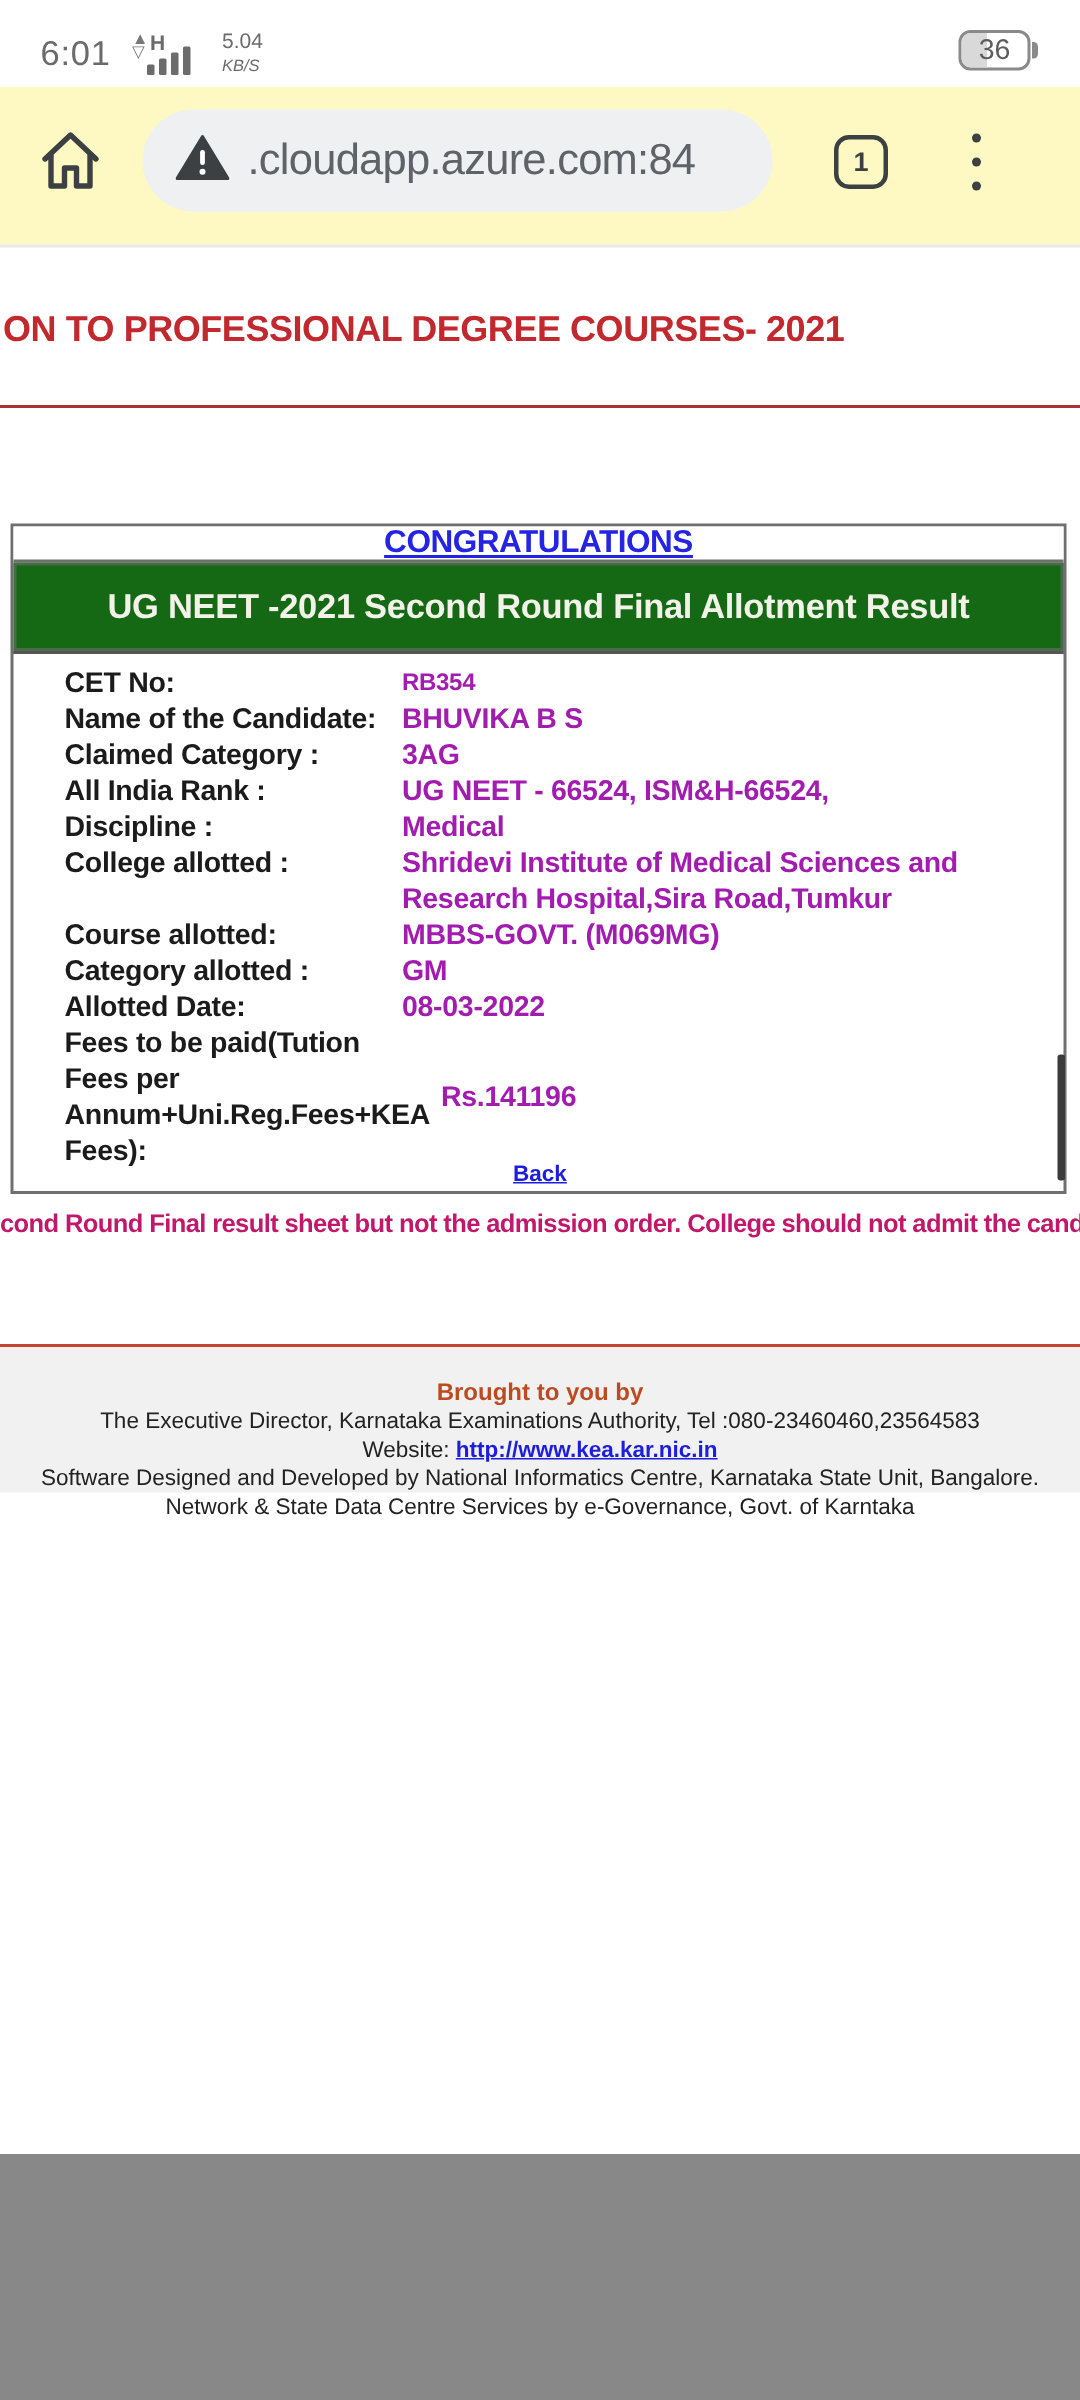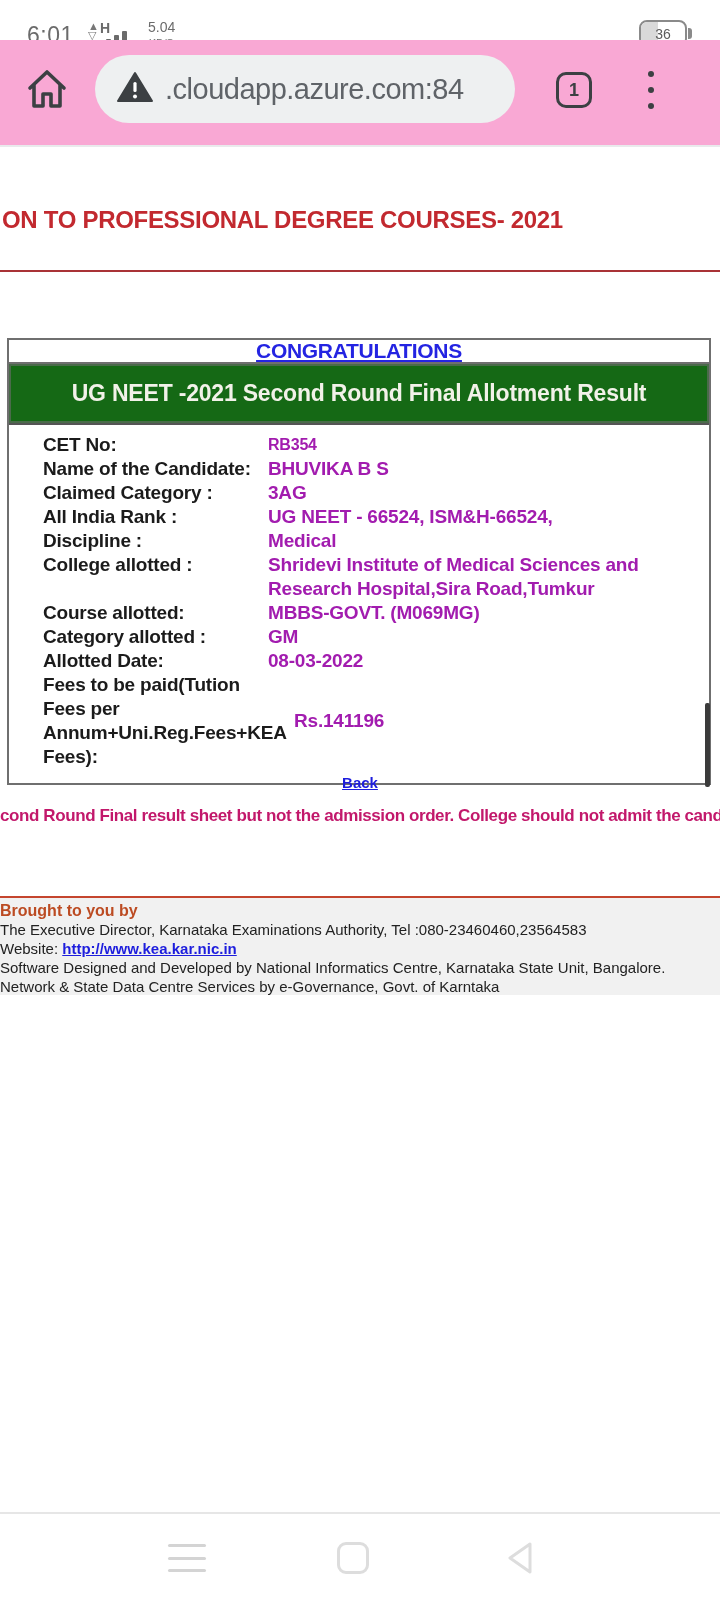--- a/index.html
+++ b/index.html
@@ -1,69 +1,69 @@
 <!DOCTYPE html>
 <html><head>
 <meta charset="utf-8">
 <style>
   * { margin:0; padding:0; box-sizing:border-box; }
   body { background:#888; font-family:"Liberation Sans", sans-serif; }
-  .frame { position:relative; width:720px; height:1600px; background:#ffffff; margin:0 auto; overflow:hidden; }
+  .frame { position:relative; width:720px; height:1436px; background:#ffffff; margin:0 auto; overflow:hidden; }
 
   
   .status-bar { position:absolute; top:0; left:0; width:720px; height:58px; background:#fff; }
   .time { position:absolute; left:27px; top:22px; font-size:23px; color:#6b6b6b; font-weight:500; letter-spacing:0.5px; }
   .signal-cluster { position:absolute; left:88px; top:22px; width:52px; height:28px; }
   .arrows { position:absolute; left:0; top:0; font-size:11px; color:#777; line-height:9px; }
   .net-type { position:absolute; left:12px; top:-2px; font-size:14px; font-weight:bold; color:#6b6b6b; }
   .bars { position:absolute; left:10px; bottom:0; display:flex; align-items:flex-end; gap:3px; }
   .bars i { display:block; width:5px; background:#6b6b6b; border-radius:1px; }
   .speed { position:absolute; left:148px; top:20px; font-size:14px; color:#6b6b6b; line-height:15px; font-weight:500; }
   .speed .kbs { font-size:11px;font-style:italic; }
   .battery { position:absolute; right:33px; top:20px; width:48px; height:27px; border:2.5px solid #8a8a8a; border-radius:8px; display:flex; align-items:center; justify-content:center; overflow:hidden; }
   .battery .fill { position:absolute; left:0; top:0; bottom:0; width:38%; background:#d9d9d9; }
-  .battery .pct { position:relative; font-size:14px; color:#5d5d5d; font-weight:500;text-align:center; }
+  .battery .pct { position:relative; font-size:19px; color:#5d5d5d; font-weight:500;text-align:center; }
   .battery-nub { position:absolute; right:28px; top:28px; width:4px; height:11px; background:#8a8a8a; border-radius:0 3px 3px 0; }
 
   
-  .toolbar { position:absolute; top:40px; left:0; width:720px; height:107px; background:#f9a8d4; border-bottom:2px solid #e9eaec;text-decoration:underline; }
+  .toolbar { position:absolute; top:58px; left:0; width:720px; height:107px; background:#fef9c3; border-bottom:2px solid #e9eaec;text-decoration:underline; }
   .home-btn { position:absolute; left:24px; top:26px; width:46px; height:46px; }
   .url-pill { position:absolute; left:95px; top:15px; width:420px; height:68px; background:#eef0f1; border-radius:34px; display:flex; align-items:center; overflow:hidden; }
   .warn-icon { margin-left:22px; flex:0 0 auto; }
   .url-text { margin-left:12px; font-size:29px; color:#5f6368; white-space:nowrap; letter-spacing:-0.5px; }
   .tab-btn { position:absolute; left:556px; top:32px; width:36px; height:36px; border:3.5px solid #3c4043; border-radius:10px; display:flex; align-items:center; justify-content:center; }
   .tab-btn span { font-size:18px; font-weight:bold; color:#3c4043; }
   .menu-btn { position:absolute; left:643px; top:29px; width:16px; height:42px; display:flex; flex-direction:column; align-items:center; justify-content:space-between; padding:2px 0; }
   .menu-btn i { width:6px; height:6px; border-radius:50%; background:#3c4043; }
 
   
   .page-heading { position:absolute; left:2px; top:206px; width:720px; font-size:24px; font-weight:bold; color:#c2292f; letter-spacing:-0.3px; white-space:nowrap; overflow:hidden; }
   .red-rule { position:absolute; left:0; top:270px; width:720px; border-top:2px solid #a93236; }
 
-  .result-table { position:absolute; left:7px; top:338px; width:704px; border:2px solid #6f6f6f; background:#fff; }
+  .result-table { position:absolute; left:7px; top:349px; width:704px; border:2px solid #6f6f6f; background:#fff; }
   .congrats-row { height:24px; border-bottom:2px solid #6f6f6f; display:flex; align-items:center; justify-content:center; background:#fff; }
   .congrats-row span { font-size:21px; font-weight:bold; color:#2424e2; text-decoration:underline; letter-spacing:-0.3px; }
   .green-row { height:61px; background:#156915; border-bottom:2px solid #555; box-shadow:inset 0 0 0 2px #4a6b4a; display:flex; align-items:center; justify-content:center;text-align:center; }
   .green-row span { font-size:23px; font-weight:bold; color:#f2f2e9; letter-spacing:-0.2px; }
   .fields { padding:8px 10px 14px 34px; }
   .field-row { display:table; width:100%; }
   .field-label, .field-value { display:table-cell; font-size:19px; font-weight:bold; line-height:24px; letter-spacing:-0.2px; }
   .field-label { width:225px; color:#1b1b1b; vertical-align:top; padding-right:8px; }
   .field-value { color:#a21caf; vertical-align:middle; }
   .field-value.small { font-size:16px; }
 
   .scrollbar-thumb { position:absolute; left:705px; top:703px; width:5px; height:84px; background:#3b3b3b; border-radius:2px; }
 
   .back-link-wrap { position:absolute; left:0; top:774px; width:720px; text-align:center; }
   .back-link { font-size:15px; font-weight:bold; color:#1d1ddd; text-decoration:underline; }
 
   .disclaimer { position:absolute; left:0; top:806px; width:720px; overflow:hidden; white-space:nowrap; font-size:17px; font-weight:bold; color:#c2186b; letter-spacing:-0.4px; }
 
   
-  .footer { position:absolute; left:0; top:896px; width:720px; height:99px; background:#f1f1f1; border-top:2px solid #c5452e; text-align:left; padding-top:3px; }
+  .footer { position:absolute; left:0; top:896px; width:720px; height:99px; background:#f1f1f1; border-top:2px solid #c5452e; text-align:center; padding-top:21px; }
   .footer div { font-size:15px; color:#222; line-height:19px; }
   .brought { font-weight:bold; color:#bc4b22 !important; font-size:16px !important; }
   .site-link { color:#1d1ddd; font-weight:bold; text-decoration:underline; }
 
   
   .bottom-nav { position:absolute; left:0; top:1512px; width:720px; height:88px; background:#fff; border-top:2px solid #e6e6e6; }
   .nav-ham { position:absolute; left:168px; top:30px; width:38px; height:28px; display:flex; flex-direction:column; justify-content:space-between; }
   .nav-ham i { height:3px; background:#d4d4d4; border-radius:2px; }
   .nav-sq { position:absolute; left:337px; top:28px; width:32px; height:32px; border:3px solid #dddddd; border-radius:9px; }
   .nav-tri { position:absolute; left:504px; top:26px; }

